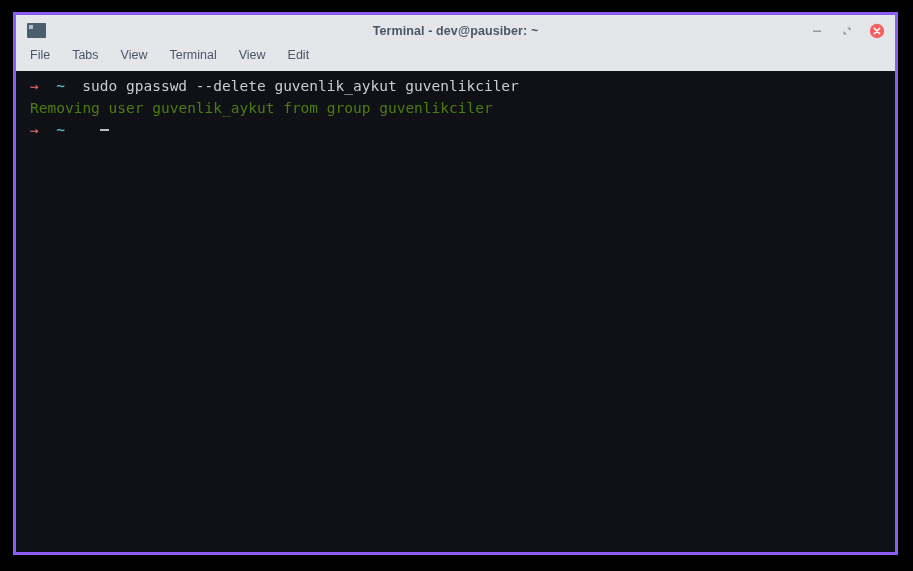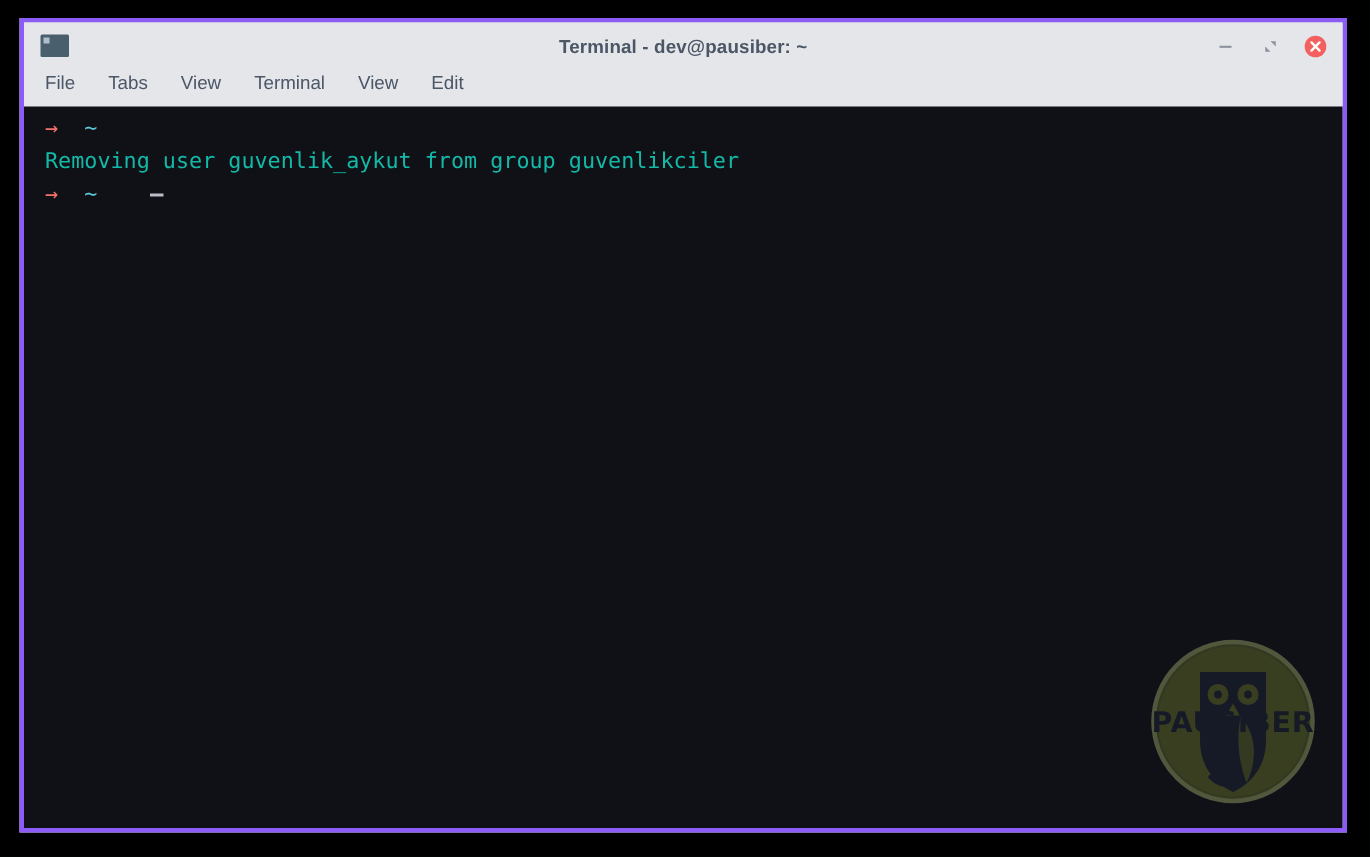--- a/index.html
+++ b/index.html
@@ -142,21 +142,21 @@
     display: inline-block;
     width: 1ch;
   }
   .prompt-gap { display: inline-block; width: 2ch; }
   .prompt-tilde {
     color: #5cc9d6;
     display: inline-block;
     width: 1ch;
   }
   .cmd-text { color: #c7ccd6; }
-  .out-text { color: #14b8a6; }
+  .out-text { color: #4d7c0f; }
 
   #cursor {
     display: inline-block;
     width: 9px;
     height: 2px;
     background: #b9bec8;
     vertical-align: bottom;
     margin-bottom: 1px;
   }
 
@@ -206,49 +206,23 @@
       <div class="menu-item">File</div>
       <div class="menu-item">Tabs</div>
       <div class="menu-item">View</div>
       <div class="menu-item">Terminal</div>
       <div class="menu-item">View</div>
       <div class="menu-item">Edit</div>
     </div>
 
     <div id="terminal">
 
-      <div class="term-line"><span class="prompt-arrow">→</span><span class="prompt-gap"> </span><span class="prompt-tilde">~</span><span class="prompt-gap"> </span></div>
+      <div class="term-line"><span class="prompt-arrow">→</span><span class="prompt-gap"> </span><span class="prompt-tilde">~</span><span class="prompt-gap"> </span><span class="cmd-text">sudo gpasswd --delete guvenlik_aykut guvenlikciler</span></div>
 
       <div class="term-line"><span class="out-text">Removing user guvenlik_aykut from group guvenlikciler</span></div>
 
       <div class="term-line"><span class="prompt-arrow">→</span><span class="prompt-gap"> </span><span class="prompt-tilde">~</span><span class="prompt-gap"> </span><span class="prompt-gap"> </span><span id="cursor"></span></div>
 
-      <div id="watermark">
-        <svg width="110" height="110" viewBox="0 0 110 110">
-          <circle cx="55" cy="55" r="53" fill="#4a5228" stroke="#7a8355" stroke-width="3"></circle>
-          <circle cx="55" cy="55" r="50" fill="#535b28"></circle>
-
-          <g fill="#1b2130">
-
-            <path d="M33 22 h44 v46 c0 16 -9 28 -22 34 c-13 -6 -22 -18 -22 -34 Z"></path>
-          </g>
-
-          <g>
-            <circle cx="45" cy="37" r="7" fill="#535b28"></circle>
-            <circle cx="65" cy="37" r="7" fill="#535b28"></circle>
-            <circle cx="45" cy="37" r="2.6" fill="#1b2130"></circle>
-            <circle cx="65" cy="37" r="2.6" fill="#1b2130"></circle>
-          </g>
-
-          <path d="M55 43 l-4.5 8 h9 Z" fill="#535b28"></path>
-
-          <path d="M60 52 c10 10 12 28 4 44 c-5 -14 -7 -28 -4 -44 Z" fill="#535b28" opacity="0.85"></path>
-
-          <path d="M40 92 c5 5 10 6 14 3" stroke="#1b2130" stroke-width="3" fill="none" stroke-linecap="round"></path>
-
-          <text x="55" y="62" text-anchor="middle" font-family="'DejaVu Sans', sans-serif" font-size="19" font-weight="bold" fill="#1b2130" letter-spacing="0.5">PAUSIBER</text>
-        </svg>
-      </div>
 
     </div>
 
   </div>
 </div>
 
 </body></html>

